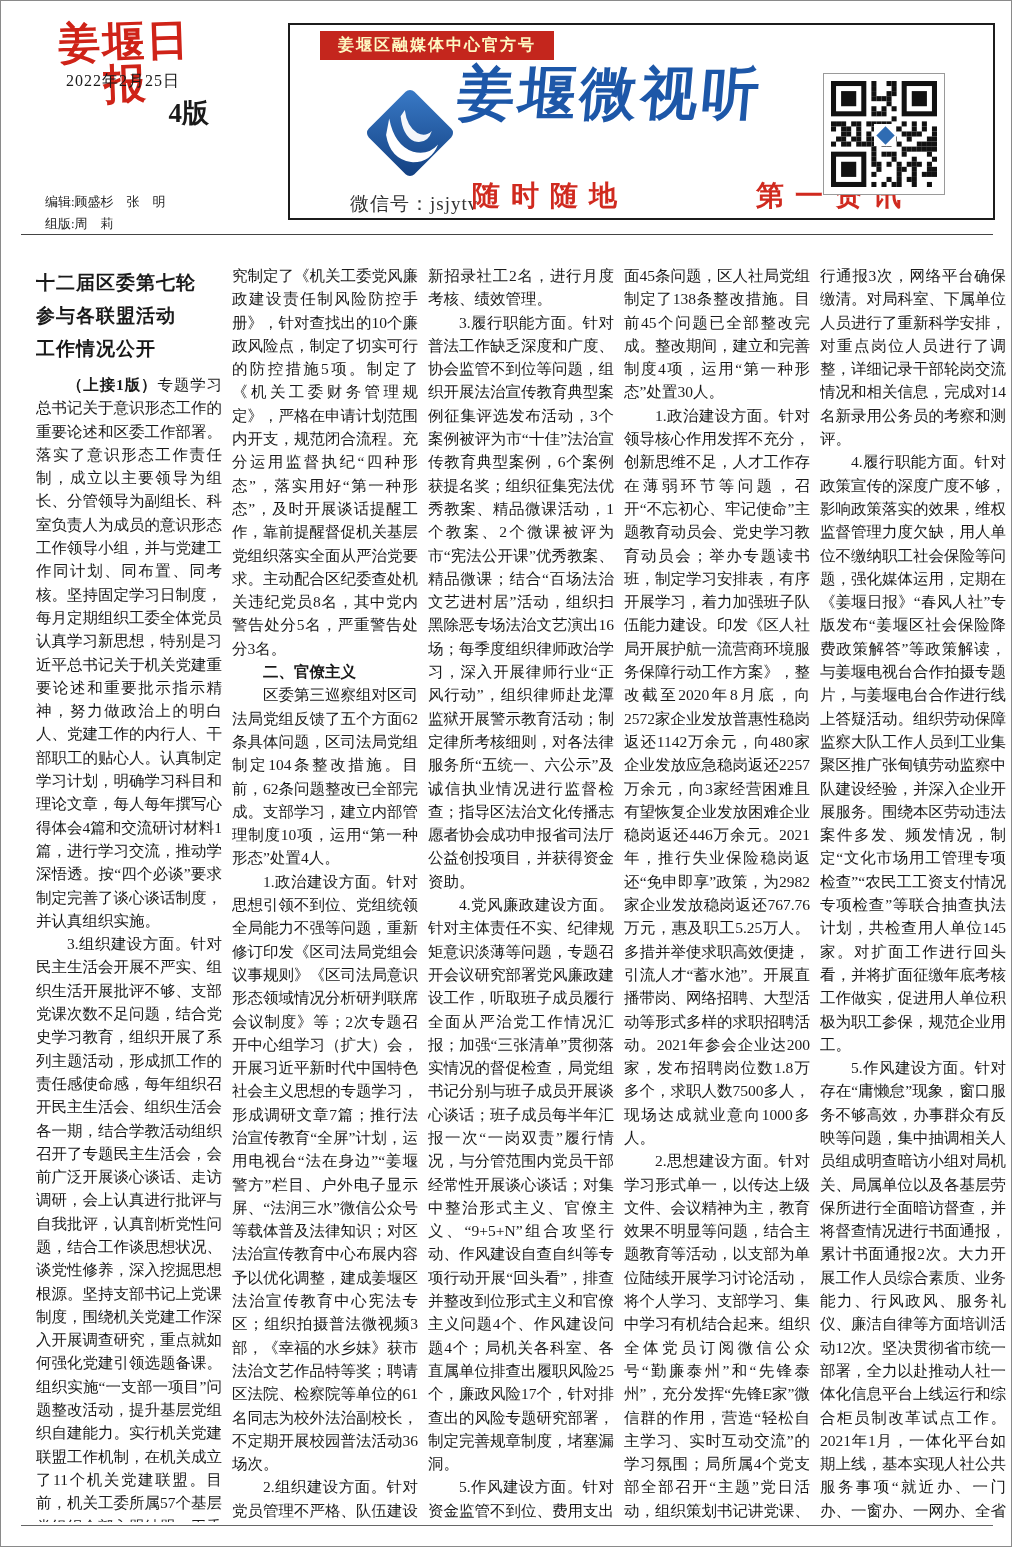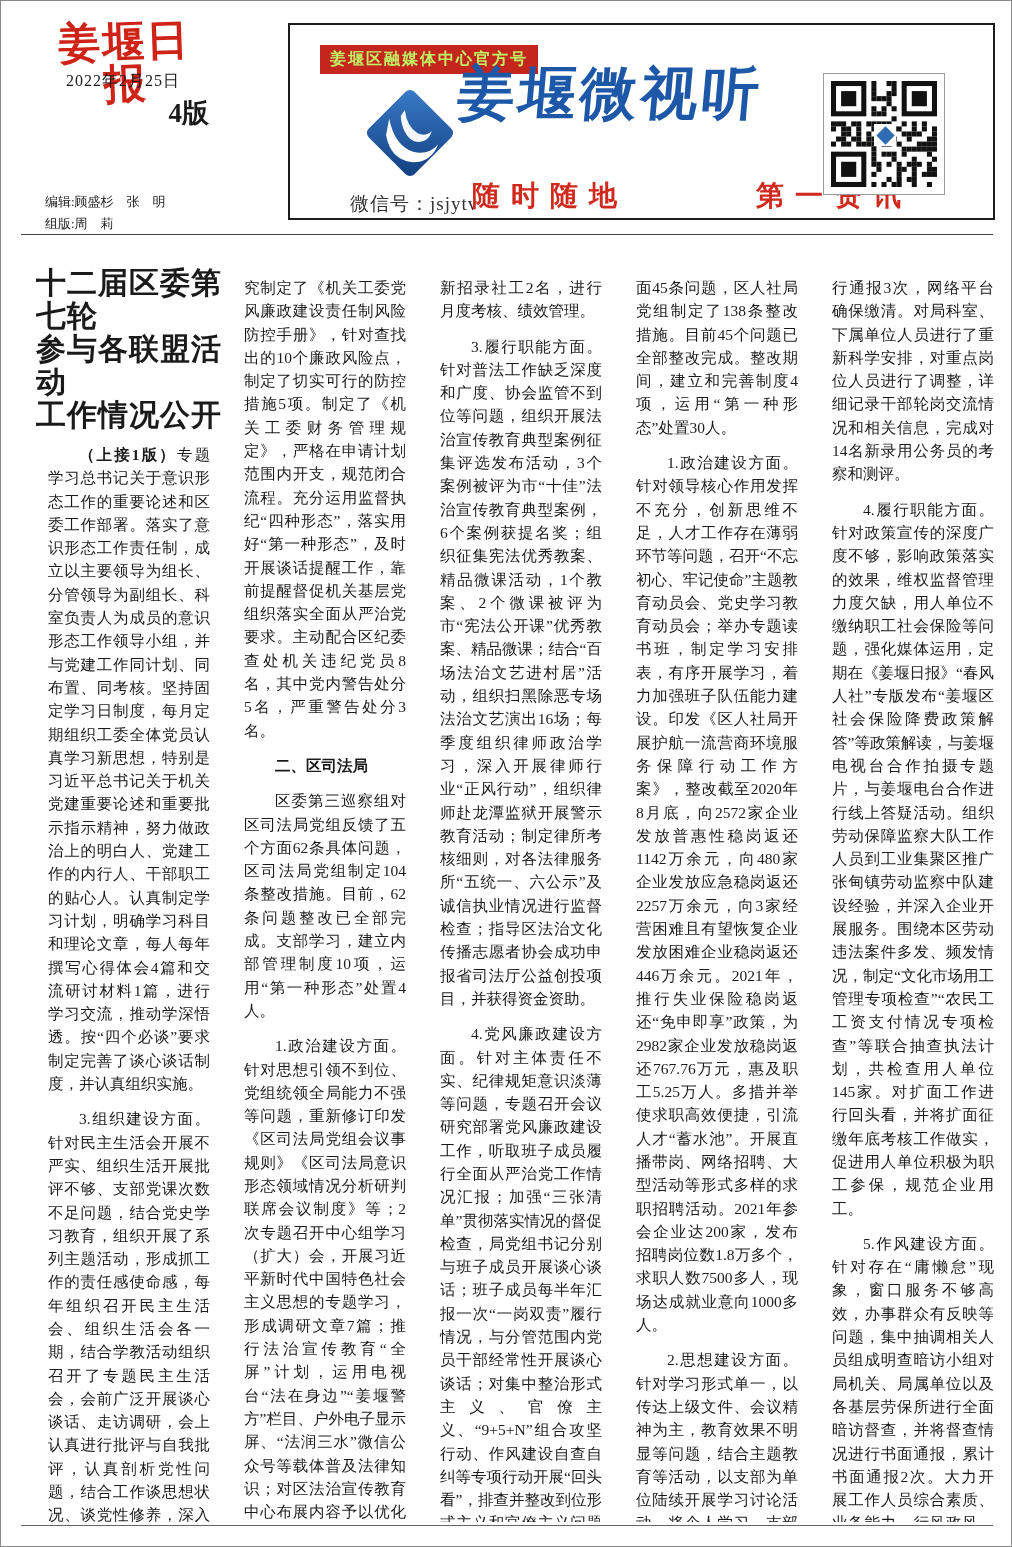--- a/index.html
+++ b/index.html
@@ -9,43 +9,43 @@
   
   .paper-name{position:absolute;left:38px;top:20px;width:172px;font-size:42px;font-weight:bold;
               color:#cf2318;text-align:center;transform:rotate(-2deg);letter-spacing:2px;line-height:1;}
   .mast-date{position:absolute;left:36px;top:70px;width:172px;text-align:center;font-size:16px;letter-spacing:1px;}
   .mast-page{position:absolute;left:36px;top:94px;width:172px;text-align:right;font-size:27px;font-weight:600;}
   .mast-section{position:absolute;left:40px;top:128px;width:166px;font-size:47px;font-weight:bold;
                 text-align:center;letter-spacing:6px;line-height:1.1;}
   .mast-editors{position:absolute;left:44px;top:190px;font-size:13px;line-height:22px;color:#222;}
   
   .banner{position:absolute;left:287px;top:22px;width:707px;height:197px;border:2px solid #1c1c1c;box-sizing:border-box;}
-  .banner-badge{position:absolute;left:30px;top:20px;background:#c4261d;color:#bef264;font-size:16px;
-                font-weight:bold;padding:4px 10px;letter-spacing:2px;}
+  .banner-badge{position:absolute;left:30px;top:6px;background:#c4261d;color:#fef9c3;font-size:16px;
+                font-weight:bold;padding:4px 18px;letter-spacing:2px;}
   .banner-logo{position:absolute;left:68px;top:56px;width:104px;height:104px;}
   .banner-brand{position:absolute;left:168px;top:40px;font-size:57px;font-weight:bold;color:#1d57a8;
                 transform:skewX(-5deg);letter-spacing:4px;line-height:1;white-space:nowrap;}
   .banner-wechat{position:absolute;left:60px;top:166px;font-size:19px;color:#333;letter-spacing:1px;}
   .banner-slogans{position:absolute;left:182px;top:152px;width:440px;display:flex;justify-content:space-between;}
   .slogan{font-size:28px;font-weight:bold;color:#d02a1f;letter-spacing:11px;white-space:nowrap;}
   .qr-wrap{position:absolute;left:533px;top:48px;width:122px;height:122px;border:1px solid #9a9a9a;
            background:#fff;box-sizing:border-box;padding:7px;}
   .qr-wrap svg{display:block;width:106px;height:106px;}
   .qr-center{position:absolute;left:50px;top:50px;width:22px;height:22px;background:#fff;
              display:flex;align-items:center;justify-content:center;}
   .qr-center i{display:block;width:13px;height:13px;background:#2f6cb3;transform:rotate(45deg);}
   
   .header-rule{position:absolute;left:20px;right:18px;top:233px;border-top:1.5px solid #444;}
   .footer-rule{position:absolute;left:20px;right:18px;top:1524px;border-top:1px solid #666;}
   
   .columns{position:absolute;left:35px;top:263px;width:970px;height:1258px;display:flex;gap:10px;}
   .col{width:186px;height:100%;overflow:hidden;font-size:15.5px;line-height:23.3px;
        text-align:justify;text-justify:inter-ideograph;}
-  .article-title{font-size:30px;font-weight:bold;line-height:33px;margin:2px 0 8px 0;text-align:left;letter-spacing:1px;}
-  .col p{margin:12px;padding:0;}
+  .article-title{font-size:19px;font-weight:bold;line-height:33px;margin:2px 0 8px 0;text-align:left;letter-spacing:1px;}
+  .col p{margin:0;padding:0;}
   .col p.para,.col p.lead{text-indent:2em;}
   .col p.cont{text-indent:0;}
   .col p.heading{font-weight:bold;text-indent:2em;}
   .col p.lead b{font-weight:bold;}
 </style>
 </head>
 <body>
 
 <div class="page">
 
@@ -241,21 +241,21 @@
         <div class="article-title">
           <div>十二届区委第七轮</div>
           <div>参与各联盟活动</div>
           <div>工作情况公开</div>
         </div>
         <p class="lead"><b>（上接1版）</b>专题学习总书记关于意识形态工作的重要论述和区委工作部署。落实了意识形态工作责任制，成立以主要领导为组长、分管领导为副组长、科室负责人为成员的意识形态工作领导小组，并与党建工作同计划、同布置、同考核。坚持固定学习日制度，每月定期组织工委全体党员认真学习新思想，特别是习近平总书记关于机关党建重要论述和重要批示指示精神，努力做政治上的明白人、党建工作的内行人、干部职工的贴心人。认真制定学习计划，明确学习科目和理论文章，每人每年撰写心得体会4篇和交流研讨材料1篇，进行学习交流，推动学深悟透。按“四个必谈”要求制定完善了谈心谈话制度，并认真组织实施。</p>
         <p class="para">3.组织建设方面。针对民主生活会开展不严实、组织生活开展批评不够、支部党课次数不足问题，结合党史学习教育，组织开展了系列主题活动，形成抓工作的责任感使命感，每年组织召开民主生活会、组织生活会各一期，结合学教活动组织召开了专题民主生活会，会前广泛开展谈心谈话、走访调研，会上认真进行批评与自我批评，认真剖析党性问题，结合工作谈思想状况、谈党性修养，深入挖掘思想根源。坚持支部书记上党课制度，围绕机关党建工作深入开展调查研究，重点就如何强化党建引领选题备课。组织实施“一支部一项目”问题整改活动，提升基层党组织自建能力。实行机关党建联盟工作机制，在机关成立了11个机关党建联盟。目前，机关工委所属57个基层党组织全部入盟结盟。工委全体人员作为驻盟联络员分派到各个机关党建联盟，组织、指导、参与各联盟活动。</p>
       </div>
       <div class="col">
         <p class="cont">究制定了《机关工委党风廉政建设责任制风险防控手册》，针对查找出的10个廉政风险点，制定了切实可行的防控措施5项。制定了《机关工委财务管理规定》，严格在申请计划范围内开支，规范闭合流程。充分运用监督执纪“四种形态”，落实用好“第一种形态”，及时开展谈话提醒工作，靠前提醒督促机关基层党组织落实全面从严治党要求。主动配合区纪委查处机关违纪党员8名，其中党内警告处分5名，严重警告处分3名。</p>
-        <p class="heading">二、区司法局</p>
+        <p class="heading">二、官僚主义</p>
         <p class="para">区委第三巡察组对区司法局党组反馈了五个方面62条具体问题，区司法局党组制定104条整改措施。目前，62条问题整改已全部完成。支部学习，建立内部管理制度10项，运用“第一种形态”处置4人。</p>
         <p class="para">1.政治建设方面。针对思想引领不到位、党组统领全局能力不强等问题，重新修订印发《区司法局党组会议事规则》《区司法局意识形态领域情况分析研判联席会议制度》等；2次专题召开中心组学习（扩大）会，开展习近平新时代中国特色社会主义思想的专题学习，形成调研文章7篇；推行法治宣传教育“全屏”计划，运用电视台“法在身边”“姜堰警方”栏目、户外电子显示屏、“法润三水”微信公众号等载体普及法律知识；对区法治宣传教育中心布展内容予以优化调整，建成姜堰区法治宣传教育中心宪法专区；组织拍摄普法微视频3部，《幸福的水乡妹》获市法治文艺作品特等奖；聘请区法院、检察院等单位的61名同志为校外法治副校长，不定期开展校园普法活动36场次。</p>
         <p class="para">2.组织建设方面。针对党员管理不严格、队伍建设有短板等问题，组建3个基层司法所党支部，将司法所党员干警与党员社工纳入支部管理；督促律师协会党支部加强党员律师的管理和服务，将3名党员律师的组织关系转入相关支部；召开支部换届选举党员大会，相关程序严格执行，相关记录规范完整；在局机关设立党务政务公开栏，对领导班子成员分工、中层干部选拔任用等信息予以公示，接受公众监督；印发《区司法局机关干部下沉司法所计划》，选拔任用中层干部3人，按要求进行全程纪实；设立三水街道司法所，并配齐工作力量；调整4名人员工作岗位，杜绝混编混岗；</p>
       </div>
       <div class="col">
         <p class="cont">新招录社工2名，进行月度考核、绩效管理。</p>
         <p class="para">3.履行职能方面。针对普法工作缺乏深度和广度、协会监管不到位等问题，组织开展法治宣传教育典型案例征集评选发布活动，3个案例被评为市“十佳”法治宣传教育典型案例，6个案例获提名奖；组织征集宪法优秀教案、精品微课活动，1个教案、2个微课被评为市“宪法公开课”优秀教案、精品微课；结合“百场法治文艺进村居”活动，组织扫黑除恶专场法治文艺演出16场；每季度组织律师政治学习，深入开展律师行业“正风行动”，组织律师赴龙潭监狱开展警示教育活动；制定律所考核细则，对各法律服务所“五统一、六公示”及诚信执业情况进行监督检查；指导区法治文化传播志愿者协会成功申报省司法厅公益创投项目，并获得资金资助。</p>
         <p class="para">4.党风廉政建设方面。针对主体责任不实、纪律规矩意识淡薄等问题，专题召开会议研究部署党风廉政建设工作，听取班子成员履行全面从严治党工作情况汇报；加强“三张清单”贯彻落实情况的督促检查，局党组书记分别与班子成员开展谈心谈话；班子成员每半年汇报一次“一岗双责”履行情况，与分管范围内党员干部经常性开展谈心谈话；对集中整治形式主义、官僚主义、“9+5+N”组合攻坚行动、作风建设自查自纠等专项行动开展“回头看”，排查并整改到位形式主义和官僚主义问题4个、作风建设问题4个；局机关各科室、各直属单位排查出履职风险25个，廉政风险17个，针对排查出的风险专题研究部署，制定完善规章制度，堵塞漏洞。</p>
         <p class="para">5.作风建设方面。针对资金监管不到位、费用支出不规范等问题，加强社会组织资金监管，对协会注册资金失管情况进行核查，对涉事工作人员适用“第一种形态”予以通报批评；严格按照工程建设合同，收取相关工程建设项目安全保证金、质量保证金等14150元；核查违规报支情况，收缴违规报销款项2943元，并对相关人员适用“第一种形态”进行批评教育；严格执行公务卡报销制度，杜绝现金结算现象；成立局固定资产管理领导小组，建立局机关固定资产台账制度，定期检查固定资产现状，确保固定资产不流失。</p>
       </div>

